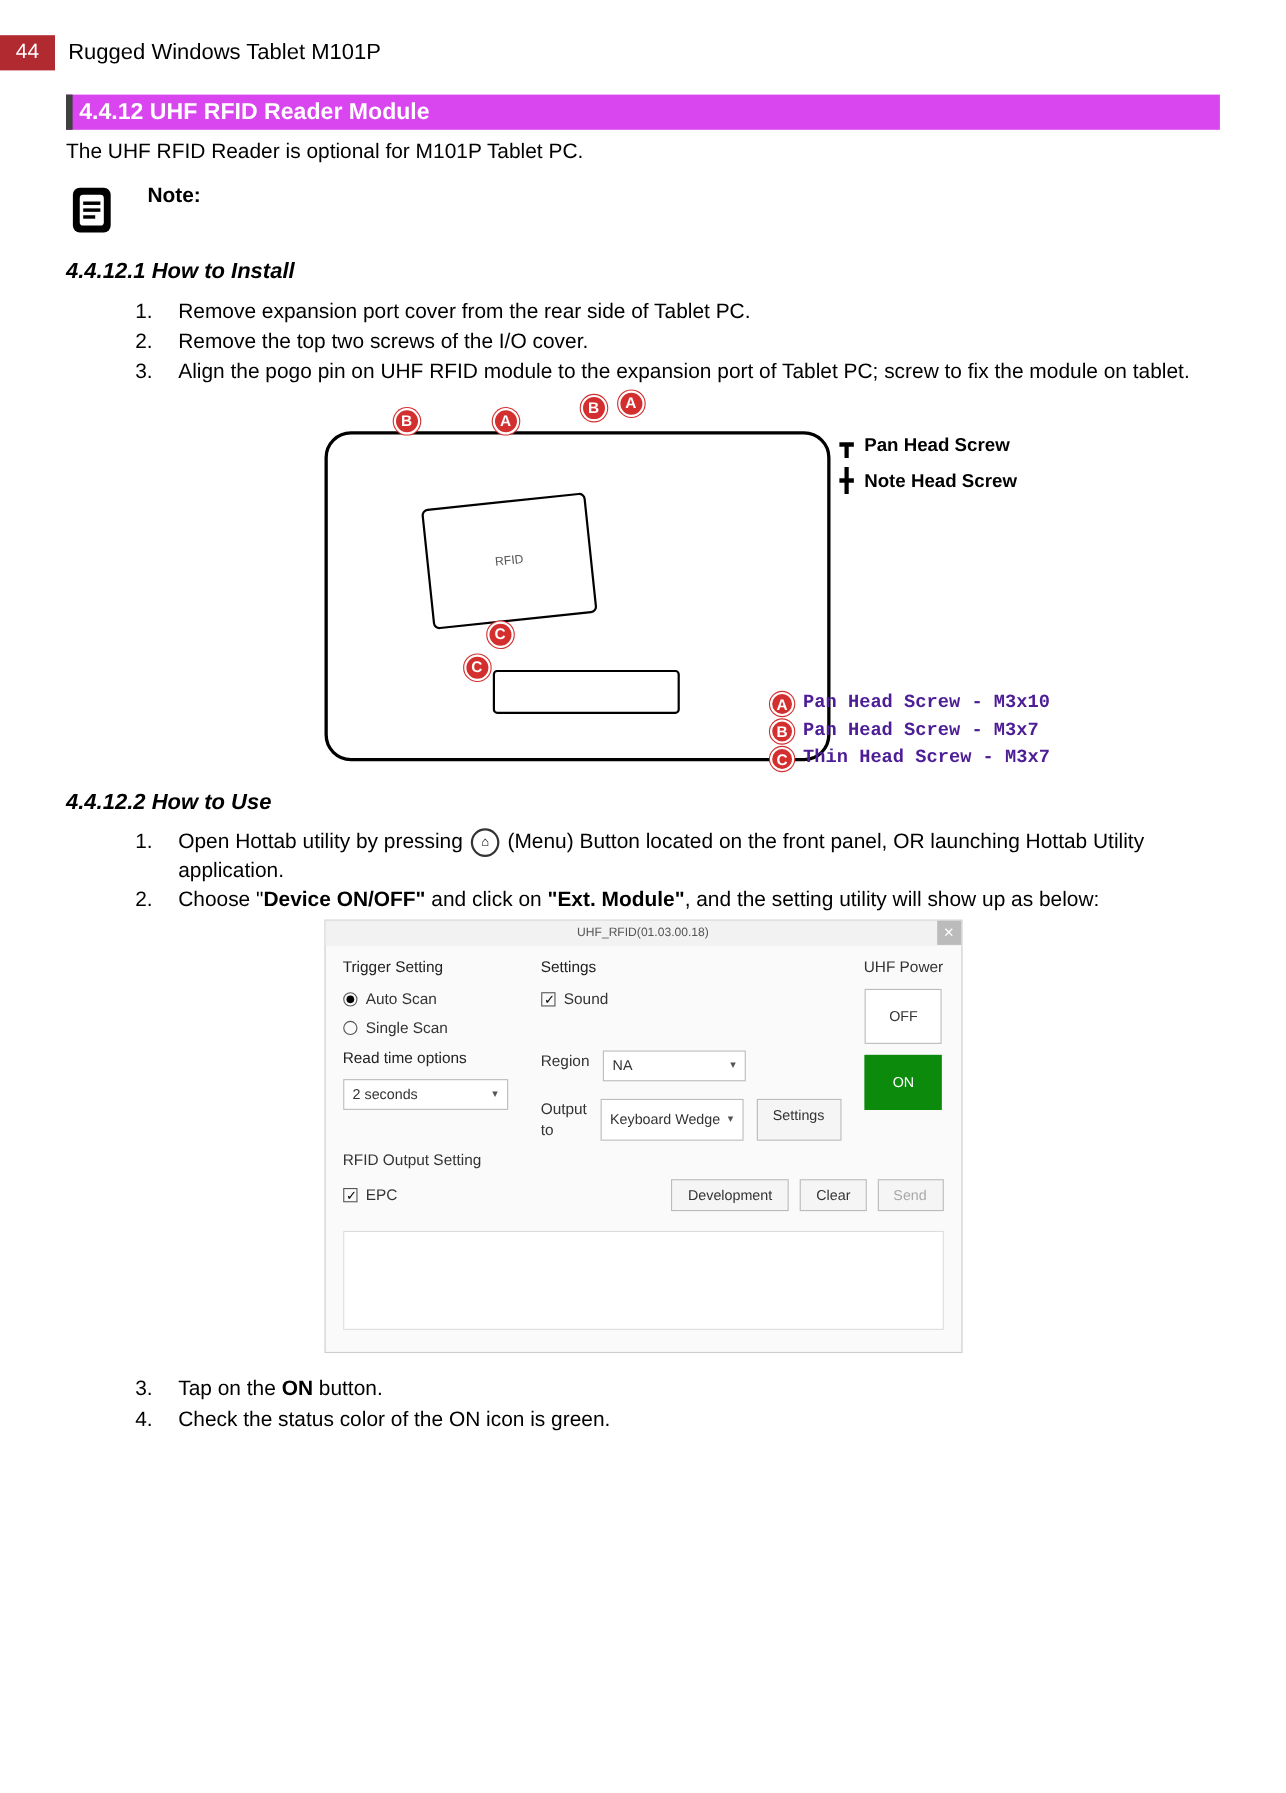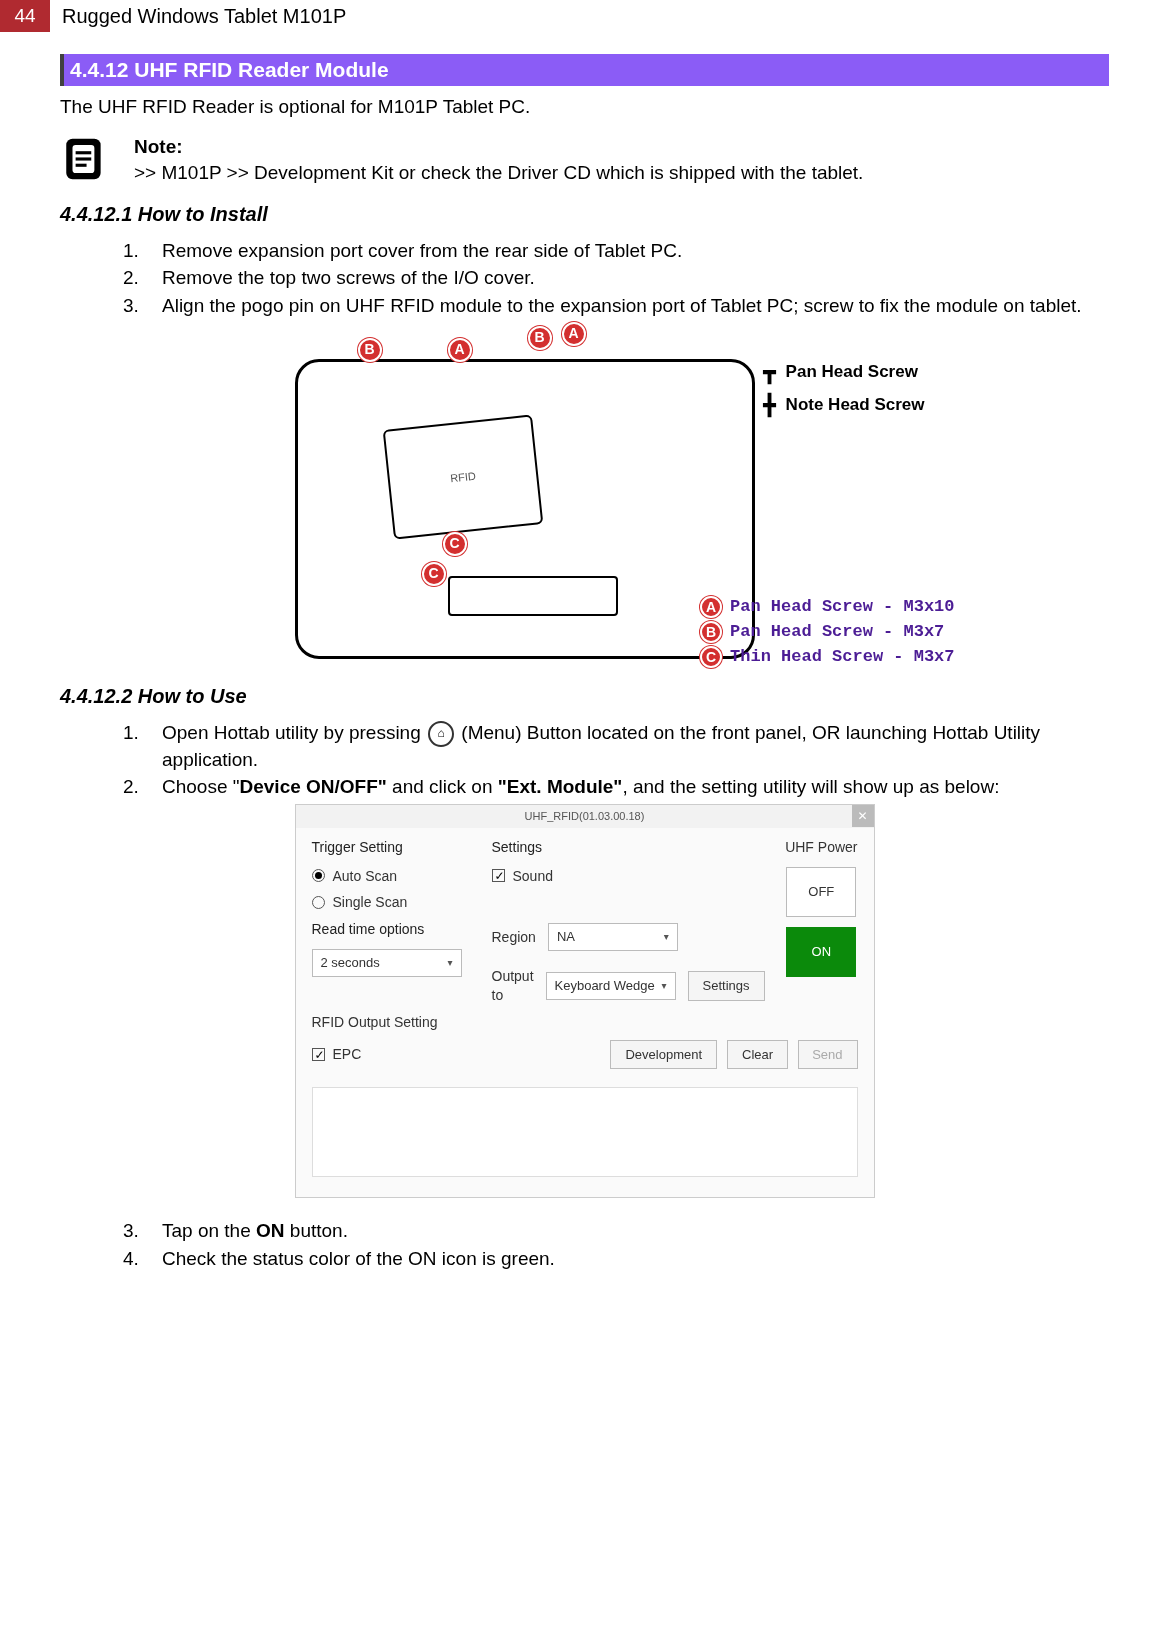--- a/index.html
+++ b/index.html
@@ -8,46 +8,47 @@
     font-size: 19px;
     color: #000;
     background: #fff;
     width: 1169px;
     line-height: 1.35;
   }
   .header {
     display: flex;
     align-items: center;
     padding: 0 0 10px 0;
+    margin-top: 32px;
   }
   .page-num {
     background: #B02A30;
     color: #fff;
     width: 50px;
     height: 32px;
     display: flex;
     align-items: center;
     justify-content: center;
     font-size: 19px;
   }
   .doc-title {
     padding-left: 12px;
     font-size: 20px;
   }
   .content {
     padding: 12px 60px 30px 60px;
   }
   .section-bar {
-    background: #8b5cf6;
+    background: #d946ef;
     color: #fff;
     font-weight: bold;
     font-size: 21px;
     padding: 2px 6px;
     margin-bottom: 8px;
-    border-left: 4px solid #404040;
+    border-left: 6px solid #404040;
   }
   .intro { margin-bottom: 14px; }
   .note-block {
     display: flex;
     align-items: flex-start;
     gap: 24px;
     margin-bottom: 10px;
   }
   .note-icon svg { width: 50px; height: 50px; }
   .note-body { flex: 1; }
@@ -179,21 +180,21 @@
   .uhf-power {
     margin-left:auto;
     display:flex; flex-direction:column; align-items:center; gap:10px;
   }
   .pwr-btn {
     width:70px; height:50px; border:1px solid #bbb;
     display:flex; align-items:center; justify-content:center;
     font-size:13px; background:#fff;
   }
   .pwr-btn.on { background:#0B8A0B; color:#fff; border-color:#0B8A0B;}
-  .row-line { display:flex; align-items:center; gap:12px; margin-top:8px;}
+  .row-line { display:flex; gap:12px; margin-top:8px;}
   .out-area {
     margin-top:18px; border:1px solid #ddd; background:#fff;
     height:90px;
   }
   .section-lbl { font-size:14px; margin-top:8px;}
 </style>
 </head>
 <body>
 
 <div class="header">
@@ -212,21 +213,20 @@
       <svg viewBox="0 0 64 64">
           <rect x="8" y="6" width="44" height="52" rx="8" fill="#000"></rect>
           <rect x="16" y="14" width="28" height="36" rx="4" fill="#fff"></rect>
           <rect x="20" y="22" width="20" height="4" fill="#000"></rect>
           <rect x="20" y="30" width="20" height="4" fill="#000"></rect>
           <rect x="20" y="38" width="14" height="4" fill="#000"></rect>
         </svg>
     </div>
     <div class="note-body">
       <div class="note-title">Note:</div>
-      <div>&gt;&gt; M101P &gt;&gt; Development Kit or check the Driver CD which is shipped with the tablet.</div>
     </div>
   </div>
 
   <div class="sub-h">4.4.12.1 How to Install</div>
 
   <ol class="steps">
     <li>Remove expansion port cover from the rear side of Tablet PC.</li>
     <li>Remove the top two screws of the I/O cover.</li>
     <li>Align the pogo pin on UHF RFID module to the expansion port of Tablet PC; screw to fix the module on tablet.</li>
   </ol>

